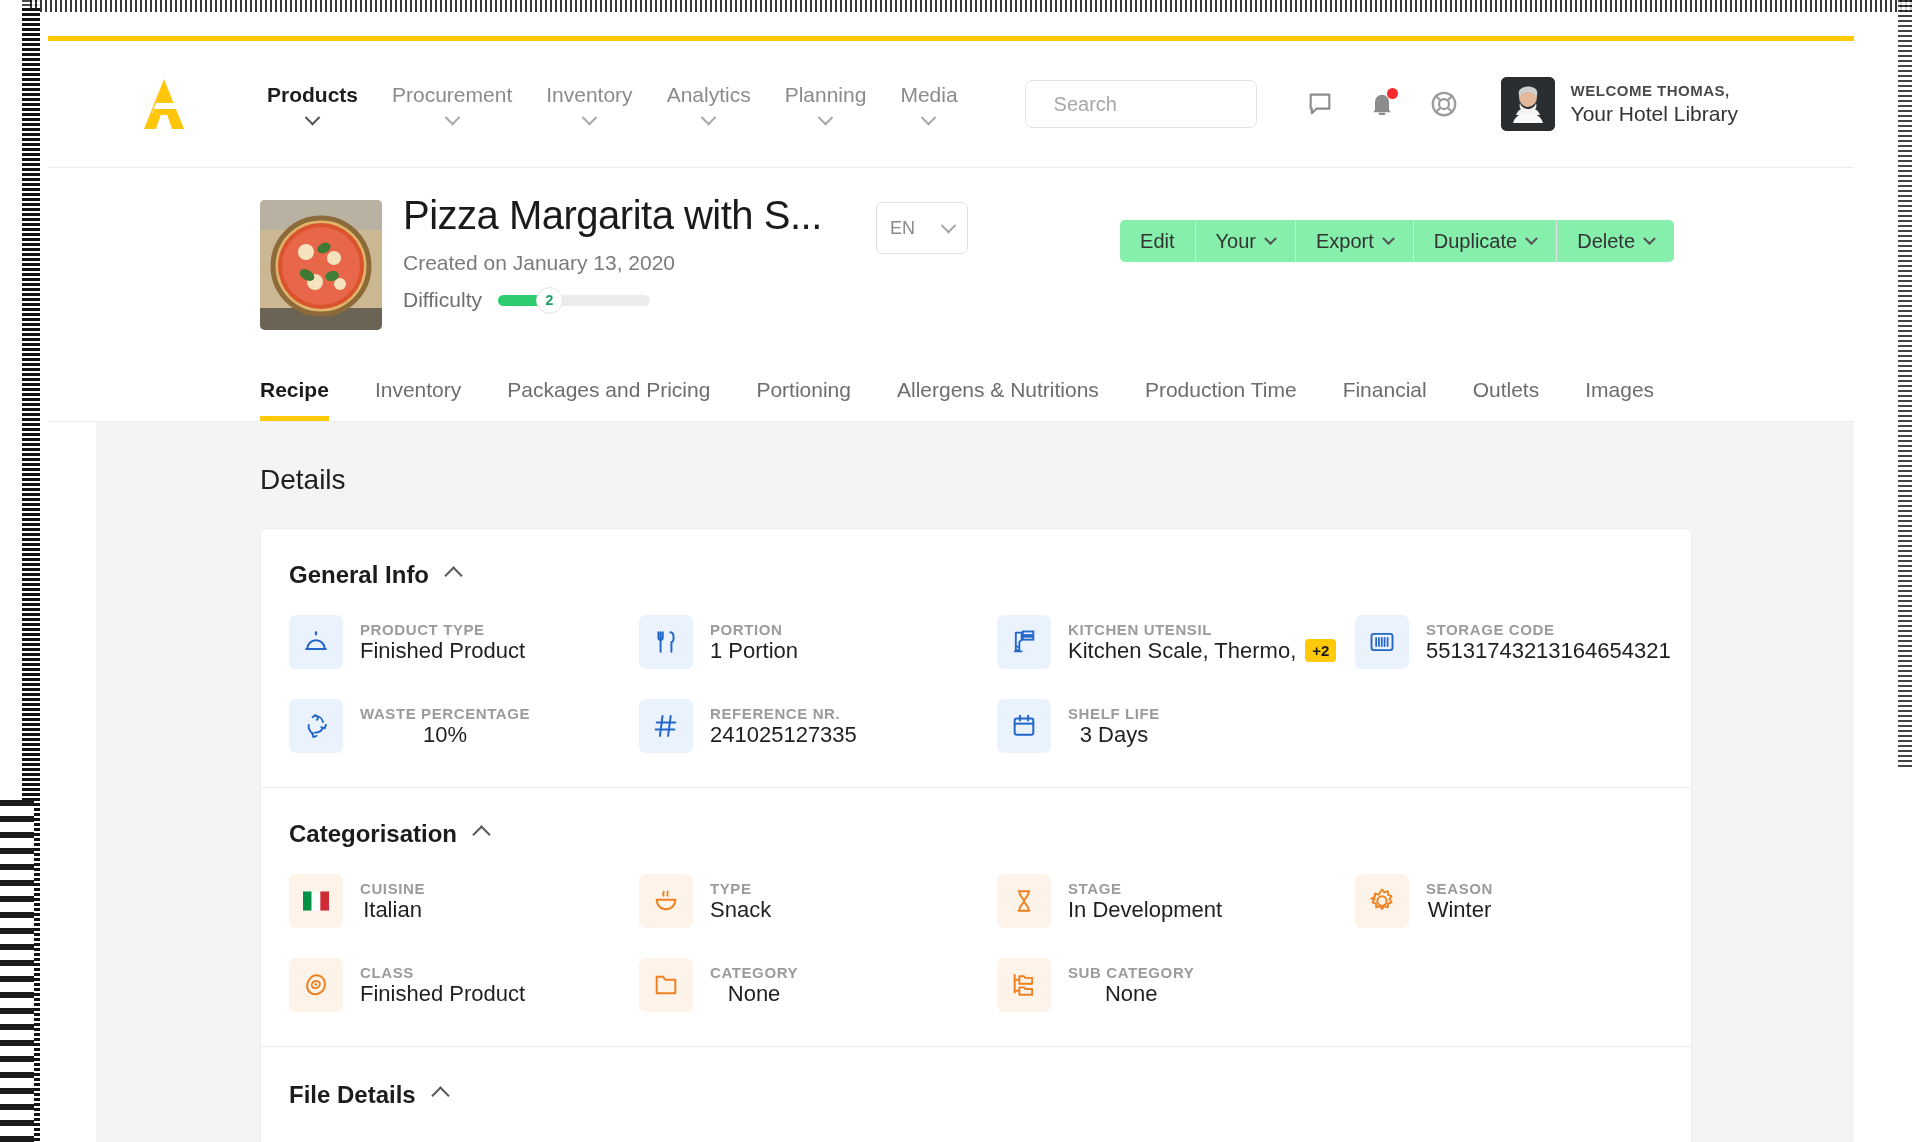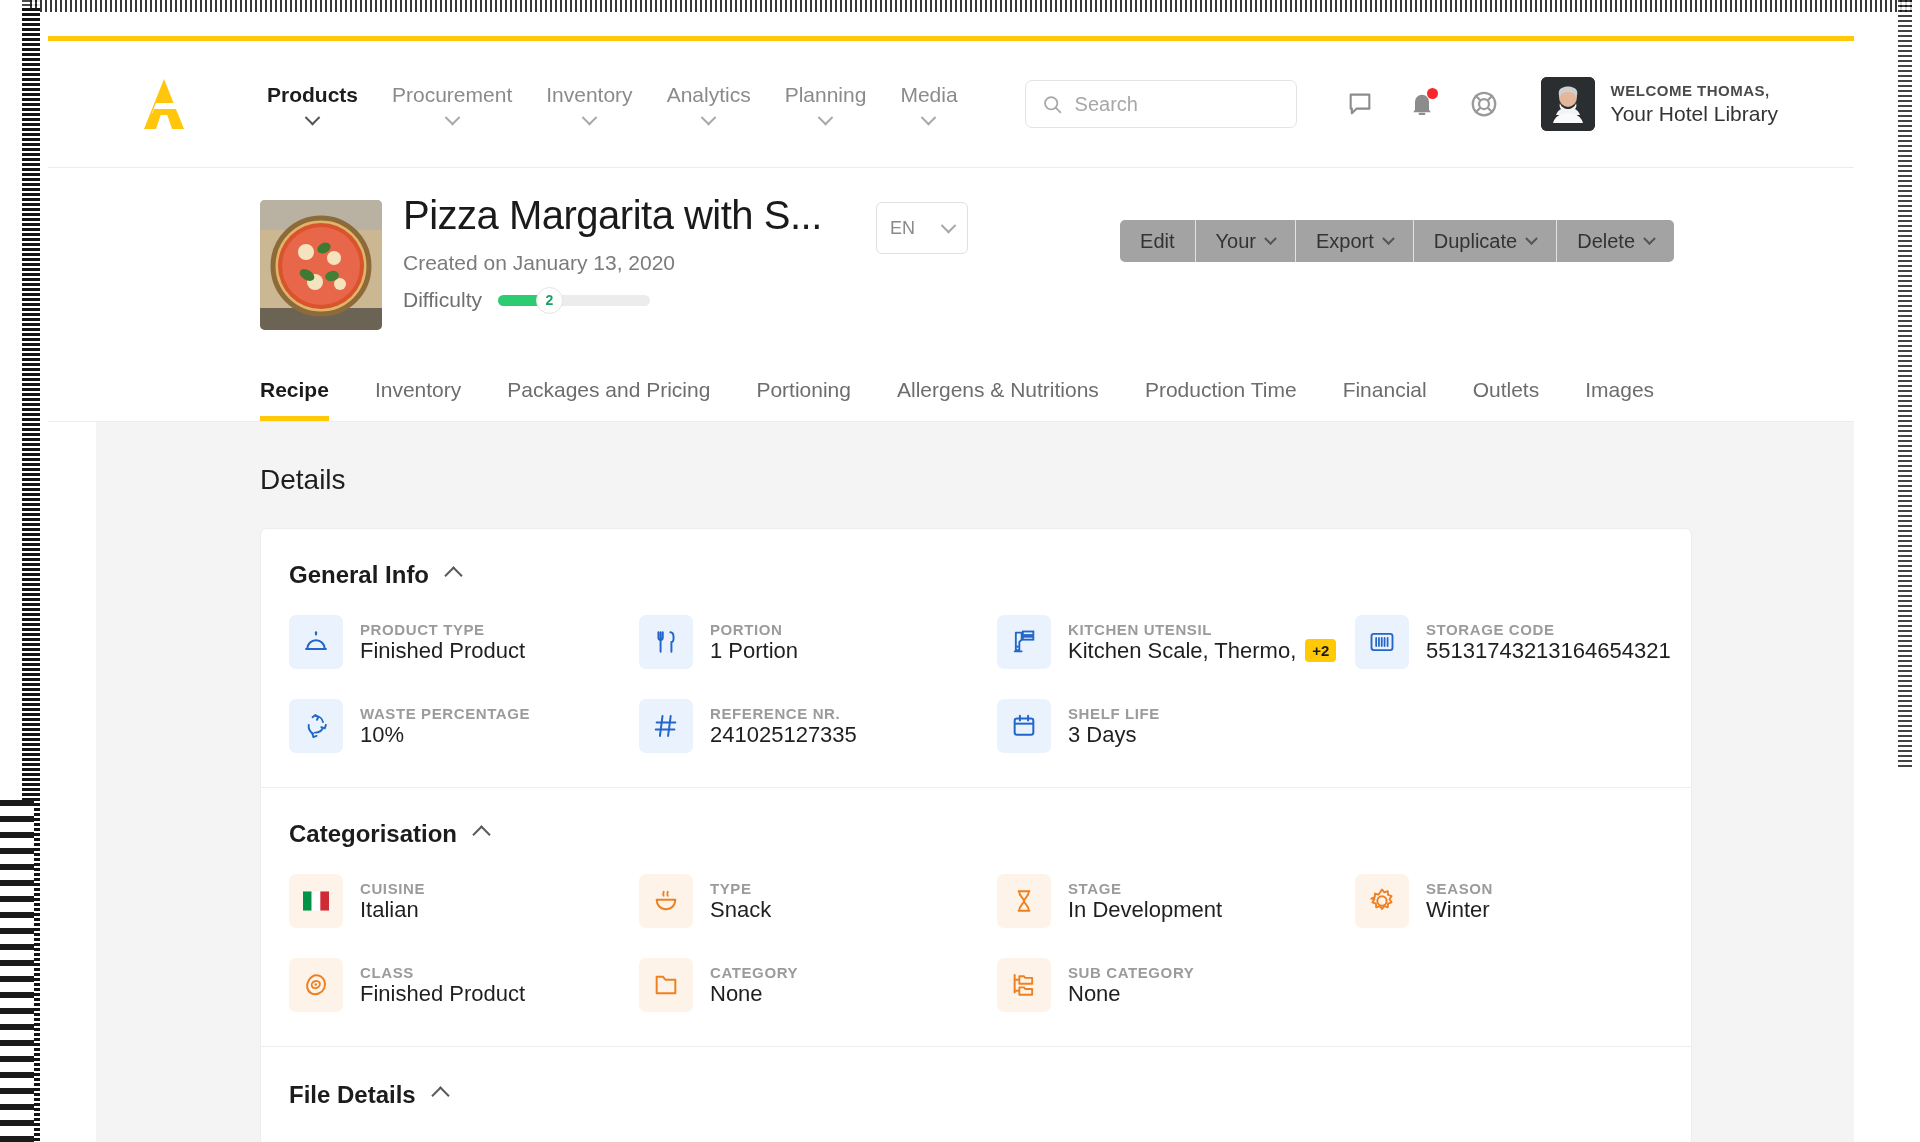--- a/index.html
+++ b/index.html
@@ -93,21 +93,21 @@
   }
   .navlink.active { color: #1d1d1d; font-weight: 700; }
   .chev {
     display:inline-block; width: 11px; height: 11px;
     border-right: 2px solid currentColor; border-bottom: 2px solid currentColor;
     transform: rotate(45deg) translate(-2px,-2px);
     opacity: .75;
   }
   .search {
     margin-left: 50px;
-    width: 272px; height: 48px;
+    width: 232px; height: 48px;
     border: 1px solid #e3e3e3; border-radius: 7px;
     display: flex; align-items: center; gap: 12px; padding: 0 16px;
     flex: none;
   }
   .search input {
     border: none; outline: none; font-size: 20px; color: #9a9a9a;
     font-family: "Liberation Sans", sans-serif; width: 190px; background: transparent;
   }
   .search input::placeholder { color: #a7a7a7; }
   .navicons { display: flex; align-items: center; gap: 28px; margin-left: 46px; }
@@ -146,21 +146,21 @@
     font-size: 14px; font-weight: 700; color: #1c9e63;
   }
   .langsel {
     position:absolute; left: 828px; top: 34px; width: 92px; height: 52px;
     border: 1px solid #e0e0e0; border-radius: 6px;
     display:flex; align-items:center; justify-content:space-between; padding: 0 13px;
     font-size: 18px; color: #8a8a8a; cursor: pointer;
   }
   .actions {
     position:absolute; right: 180px; top: 52px;
-    display: flex; align-items: stretch; background: #a3a3a3; border-radius: 5px; overflow:hidden;
+    display: flex; align-items: stretch; background: #86efac; border-radius: 5px; overflow:hidden;
   }
   .actbtn {
     height: 42px; display:flex; align-items:center; gap: 10px;
     padding: 0 20px; font-size: 20px; color: #333; cursor: pointer;
     border-right: 1px solid #e2e2e2;
   }
   .actbtn:last-child { border-right: none; }
   .chev-sm {
     display:inline-block; width: 9px; height: 9px;
     border-right: 2px solid #555; border-bottom: 2px solid #555;
@@ -206,21 +206,21 @@
   }
   .grid { display: grid; grid-template-columns: 350px 358px 358px 330px; padding-left: 28px; row-gap: 30px;}
   .field { display: flex; align-items: center; gap: 17px; }
   .fbox {
     width: 54px; height: 54px; border-radius: 7px; flex:none;
     display:flex; align-items:center; justify-content:center;
   }
   .fbox.blue { background: #eaf2fe; }
   .fbox.orange { background: #fdf3e9; }
   .flabel { font-size: 15px; letter-spacing: .6px; color: #9b9b9b; font-weight: 700; text-transform: uppercase;}
-  .fvalue { font-size: 22px; color: #1f1f1f; margin-top: 0; display:flex; align-items:center; gap: 9px; white-space: nowrap;}
+  .fvalue { font-size: 22px; color: #1f1f1f; margin-top: 0; display:flex; align-items:center; gap: 9px; white-space: nowrap; justify-content: center;}
   .badge {
     background: #FFC907; color: #1a1a1a; font-size: 15px; font-weight: 700;
     border-radius: 4px; padding: 3px 7px;
   }
   .file-sec { padding: 34px 0 34px 0; }
 </style>
 </head>
 <body>
 
 <div class="page">

